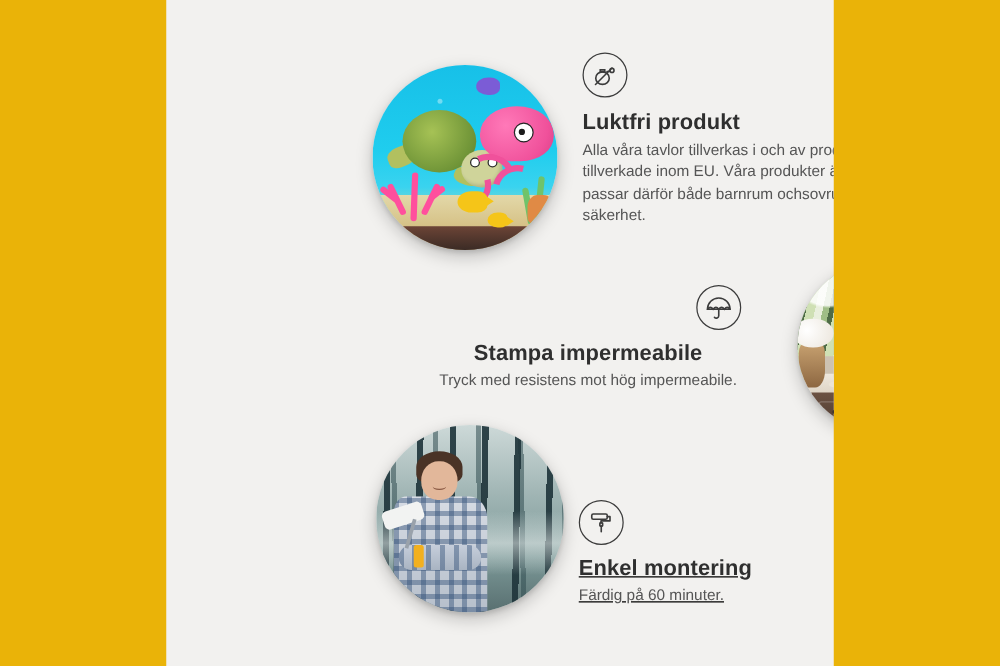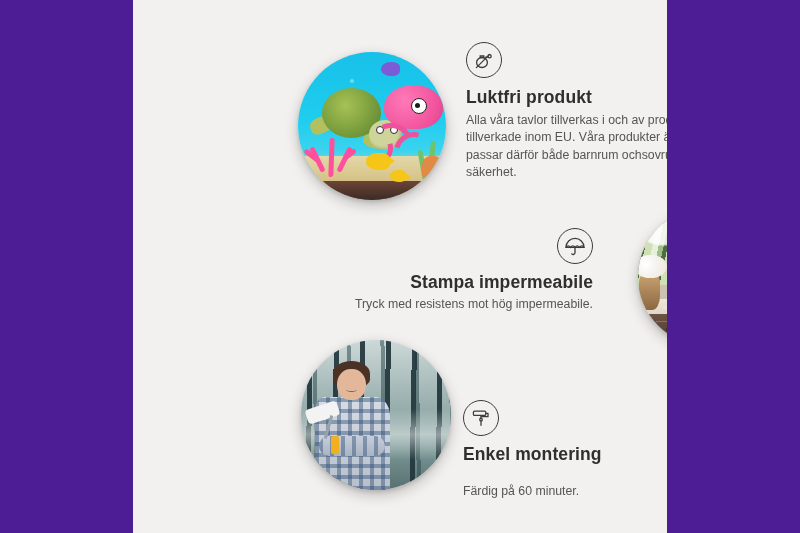--- a/index.html
+++ b/index.html
@@ -11,21 +11,21 @@
     width: 800px;
     height: 533px;
     overflow: hidden;
     font-family: "Liberation Sans", sans-serif;
   }
 
   .stage {
     position: relative;
     width: 800px;
     height: 533px;
-    background: #4c1d95;
+    background: #eab308;
   }
 
   
   .panel {
     position: absolute;
     left: 133px;
     top: 0;
     width: 534px;
     height: 533px;
     background: #f2f1ef;
@@ -266,31 +266,31 @@
   
   #feature-odourless {
     left: 333px; top: 42px; width: 292px;
   }
   #feature-odourless .icon-wrap { margin-bottom: 9px; }
   #feature-odourless h3 { margin-bottom: 2px; }
 
   
   #feature-waterproof {
     left: 215px; top: 228px; width: 245px;
-    text-align: right;
+    text-align: center;
   }
   #feature-waterproof .icon-wrap { margin-left: auto; margin-bottom: 8px; }
   #feature-waterproof p { margin-top: 3px; }
 
   
   #feature-easy-install {
-    left: 330px; top: 400px; width: 280px;
+    left: 330px; top: 400px; width: 280px; text-decoration: underline;
   }
   #feature-easy-install .icon-wrap { margin-bottom: 8px; }
-  #feature-easy-install p { margin-top: 18px; }
+  #feature-easy-install p { margin-top: 3px; }
 </style>
 </head>
 <body>
 
 <div class="stage">
 
   <div class="panel">
 
     <div class="disc" id="disc-aquarium">
       <div class="scene">

